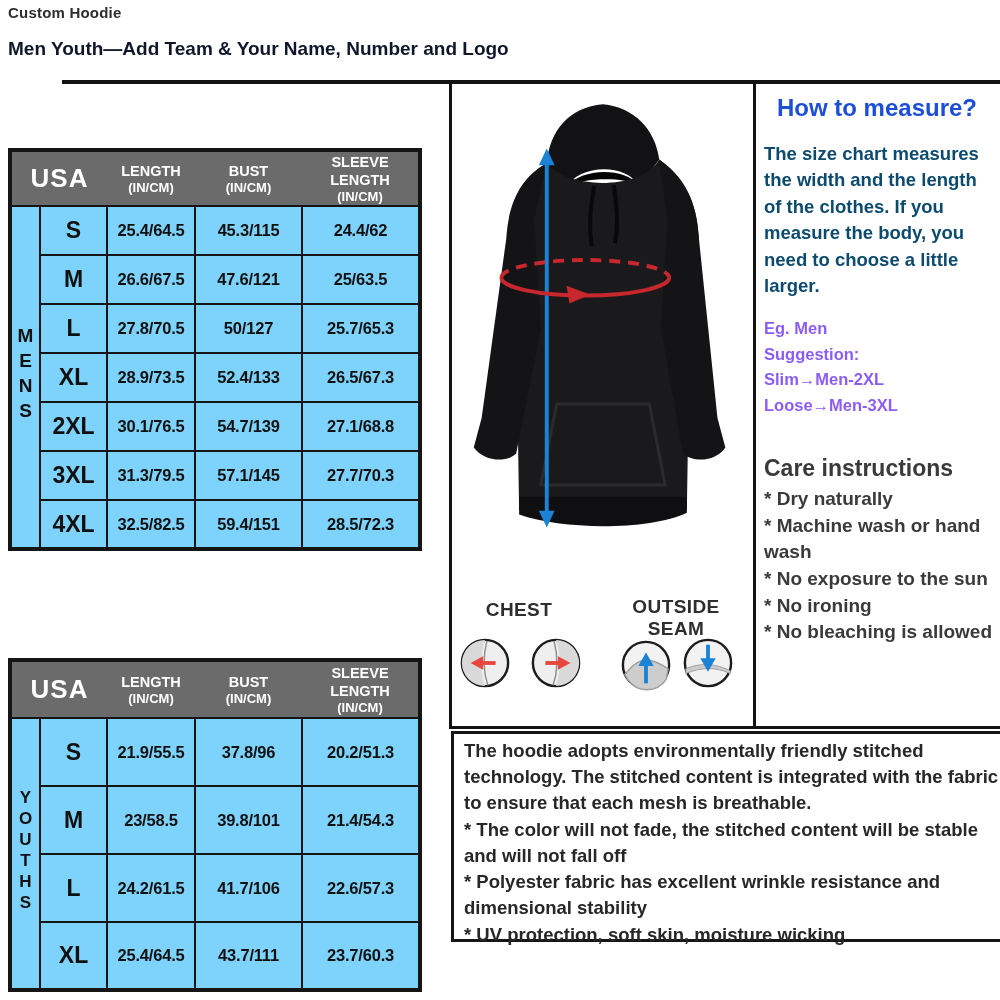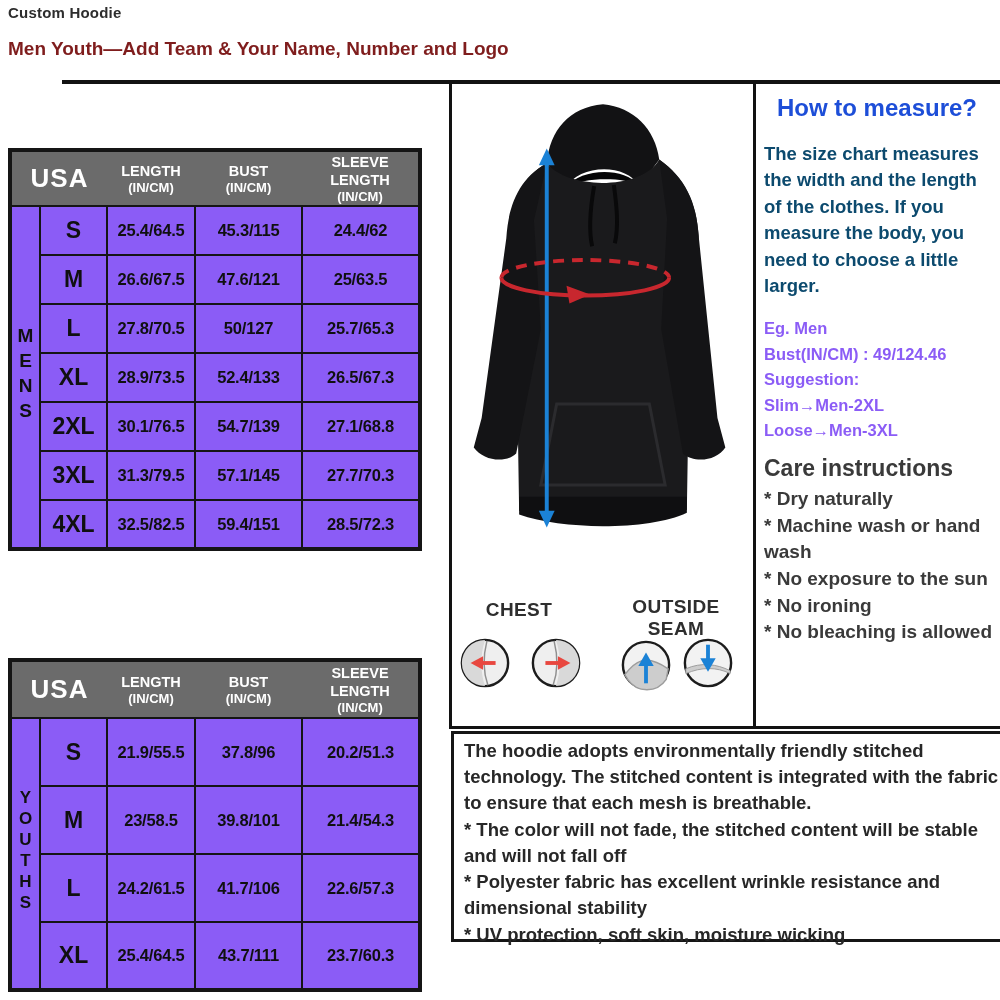--- a/index.html
+++ b/index.html
@@ -2,31 +2,31 @@
 <html><head>
 <meta charset="utf-8">
 <style>
   html,body{margin:0;padding:0;background:#fff;}
   #stage{position:relative;width:1000px;height:1000px;background:#fff;overflow:hidden;
          font-family:"Liberation Sans",sans-serif;color:#222;}
   .abs{position:absolute;}
 
   
   #page-title{left:8px;top:4px;font-size:15px;font-weight:bold;color:#2d2d2d;letter-spacing:.2px;}
-  #page-subtitle{left:8px;top:38px;font-size:19px;font-weight:600;color:#7f1d1d;}
+  #page-subtitle{left:8px;top:38px;font-size:19px;font-weight:600;color:#0f172a;}
 
   
   .rule{background:#121212;}
   #top-rule{left:62px;top:80px;width:938px;height:4px;}
   #divider-left{left:449px;top:80px;width:3px;height:649px;}
   #divider-right{left:753px;top:80px;width:3px;height:649px;}
   #hoodie-box-bottom{left:449px;top:726px;width:551px;height:3px;}
 
   
-  table.size-table{border-collapse:collapse;table-layout:fixed;border:4px solid #151515;background:#8b5cf6;padding-left:44px;}
+  table.size-table{border-collapse:collapse;table-layout:fixed;border:4px solid #151515;background:#7dd3fc;padding-left:44px;}
   table.size-table td{border:2px solid #151515;text-align:center;vertical-align:middle;
       font-weight:bold;color:#101010;padding:0;}
   table.size-table th{border:0;background:#6b6b6b;color:#fff;font-weight:bold;padding:0;text-align:center;}
   th .h-label{display:block;font-size:14.5px;line-height:1.25;}
   th .h-sub{display:block;font-size:13px;line-height:1.2;}
   th.usa{font-size:26px;letter-spacing:1px;}
   td.size-cell{font-size:23px;}
   td.num-cell{font-size:16.5px;letter-spacing:-0.2px;}
   td.strip-cell{font-size:19px;}
   .v-text{writing-mode:vertical-rl;text-orientation:upright;letter-spacing:4px;line-height:1;
@@ -259,21 +259,20 @@
       <path d="M4 33 C20 26 36 28 50 35 L50 38 C36 31 20 31 4 38 Z" fill="#cdcdcd" stroke="#9c9c9c" stroke-width="1"></path>
       <line x1="27" y1="8" x2="27" y2="24" stroke="#1b82d6" stroke-width="4"></line>
       <polygon points="27,36 19,22 35,22" fill="#1b82d6"></polygon>
     </svg>
   </div>
 
   <div class="abs" id="measure-title">How to measure?</div>
   <div class="abs" id="measure-body">The size chart measures the width and the length of the clothes.  If you measure the body, you need to choose a little larger.</div>
   <div class="abs" id="measure-eg">
     <div>Eg. Men</div>
-    <div>Bust(IN/CM) : 49/124.46</div>
     <div>Suggestion:</div>
     <div>Slim→Men-2XL</div>
     <div>Loose→Men-3XL</div>
   </div>
   <div class="abs" id="care-block">
     <div class="care-title">Care instructions</div>
     <div>* Dry naturally</div>
     <div>* Machine wash or hand wash</div>
     <div>* No exposure to the sun</div>
     <div>* No ironing</div>

